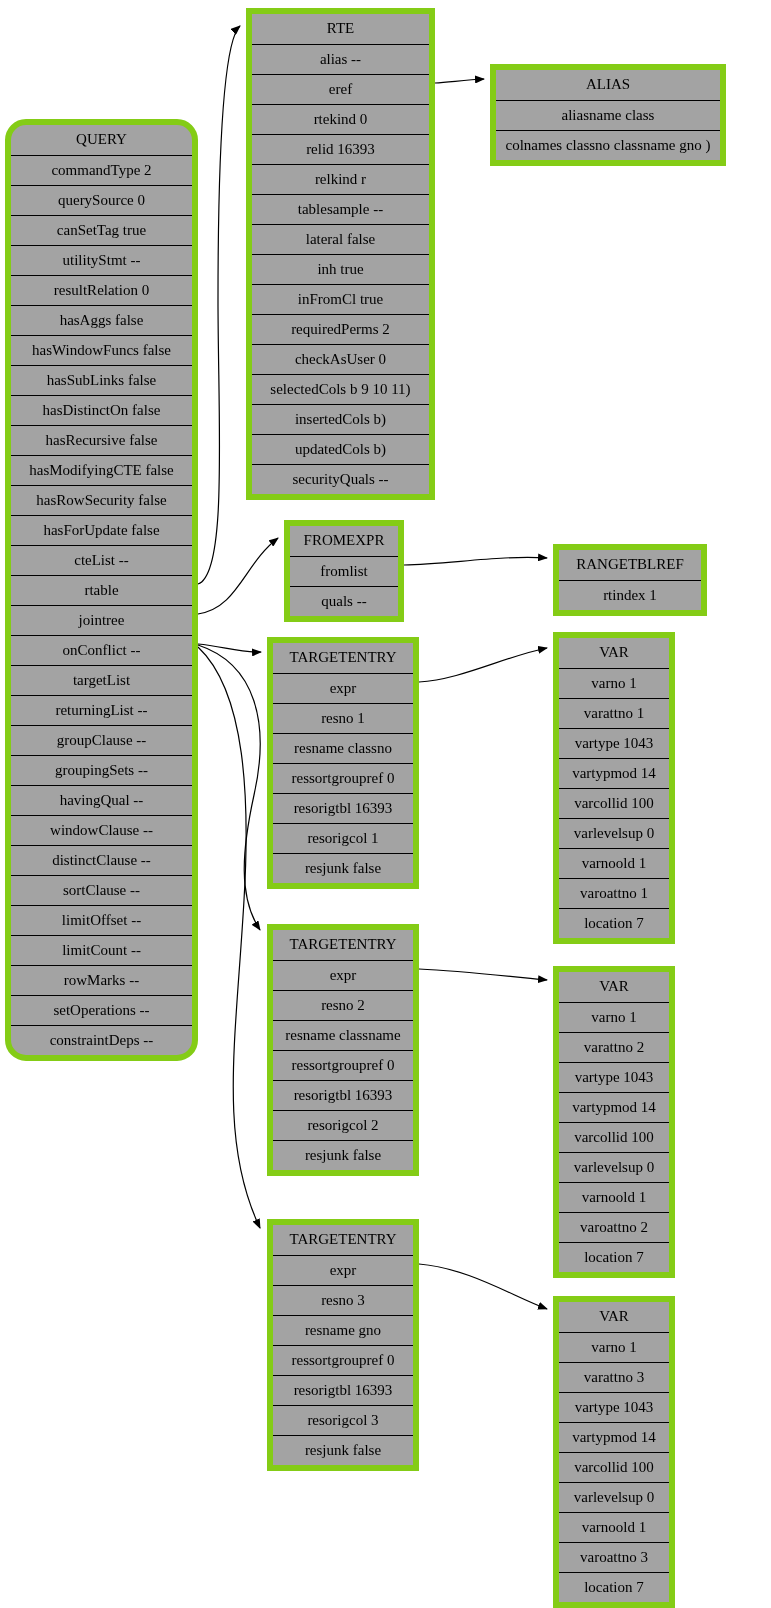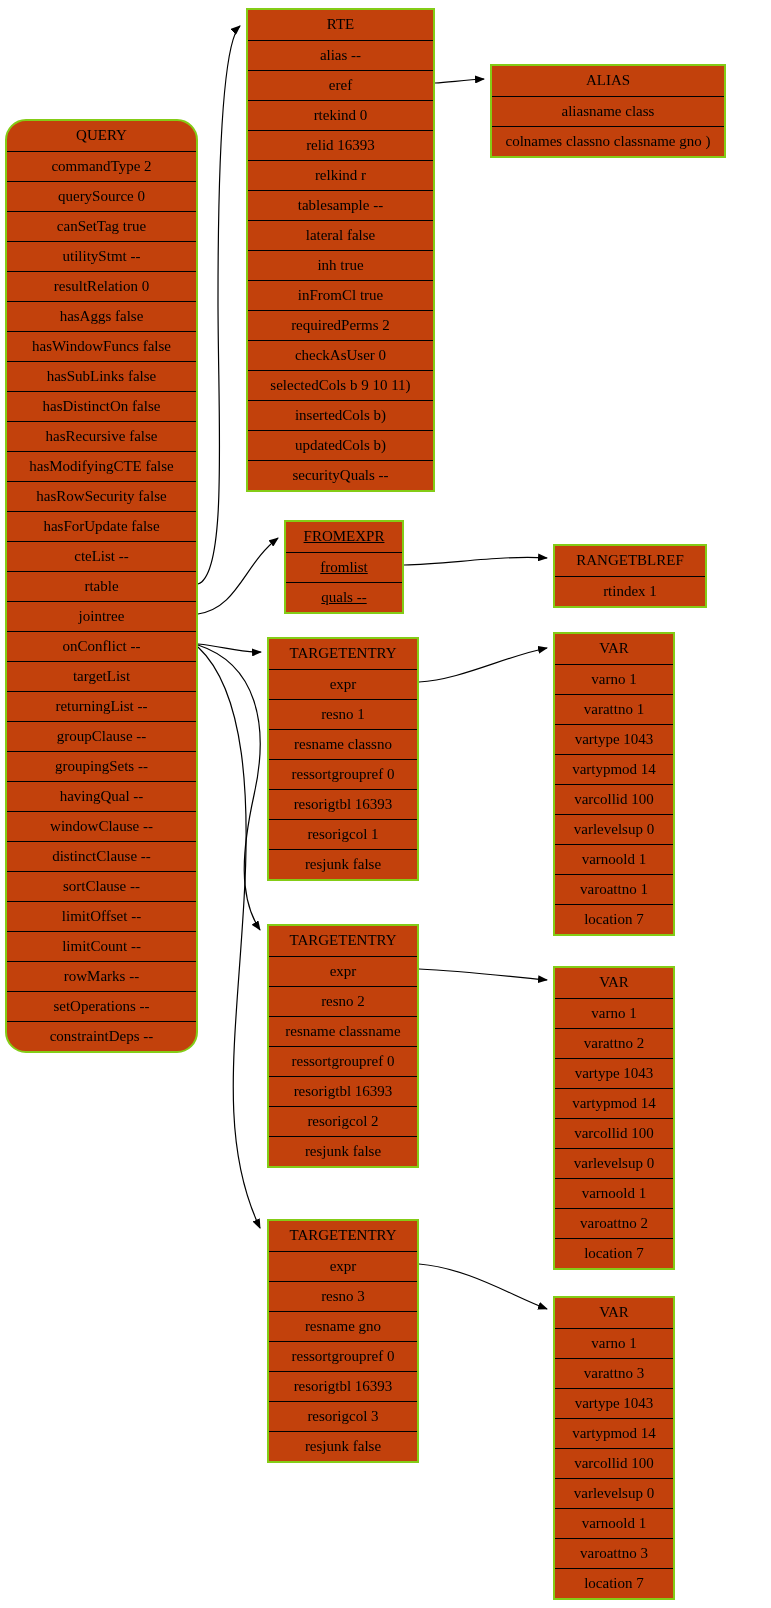--- a/index.html
+++ b/index.html
@@ -19,41 +19,41 @@
   svg.edges {
     position: absolute;
     left: 0;
     top: 0;
     width: 771px;
     height: 1608px;
   }
   .node {
     position: absolute;
     box-sizing: border-box;
-    border: 2px solid #84cc16;
-    background: #c2410c;
+    border: 6px solid #84cc16;
+    background: #a3a3a3;
   }
   .node .row {
     box-sizing: border-box;
     height: 30px;
     line-height: 29px;
     text-align: center;
     font-size: 15px;
     white-space: nowrap;
     overflow: hidden;
     border-top: 1px solid #000000;
   }
   .node .row:first-child {
     border-top: none;
   }
   
   #node-query       { left: 5px;   top: 119px;  width: 193px; border-radius: 21px; }
   #node-rte         { left: 246px; top: 8px;    width: 189px; }
   #node-alias       { left: 490px; top: 64px;   width: 236px; }
-  #node-fromexpr    { left: 284px; top: 520px;  width: 120px; text-decoration: underline; }
+  #node-fromexpr    { left: 284px; top: 520px;  width: 120px; }
   #node-rangetblref { left: 553px; top: 544px;  width: 154px; }
   #node-te1         { left: 267px; top: 637px;  width: 152px; }
   #node-te2         { left: 267px; top: 924px;  width: 152px; }
   #node-te3         { left: 267px; top: 1219px; width: 152px; }
   #node-var1        { left: 553px; top: 632px;  width: 122px; }
   #node-var2        { left: 553px; top: 966px;  width: 122px; }
   #node-var3        { left: 553px; top: 1296px; width: 122px; }
 </style>
 </head>
 <body>

